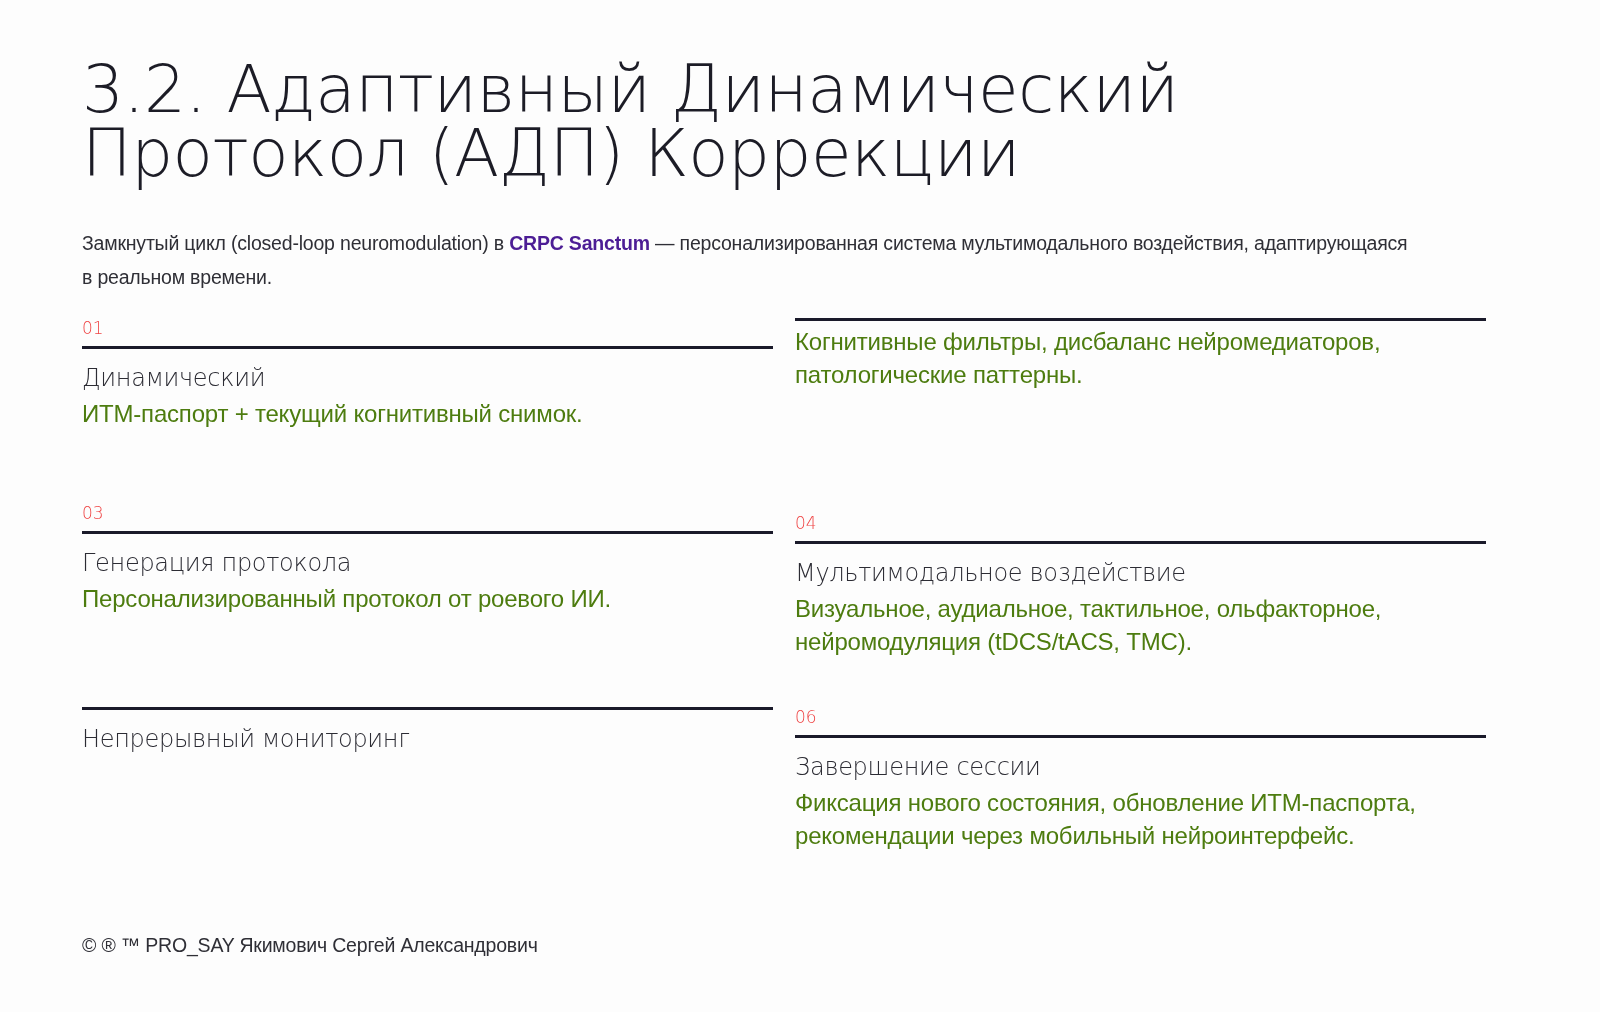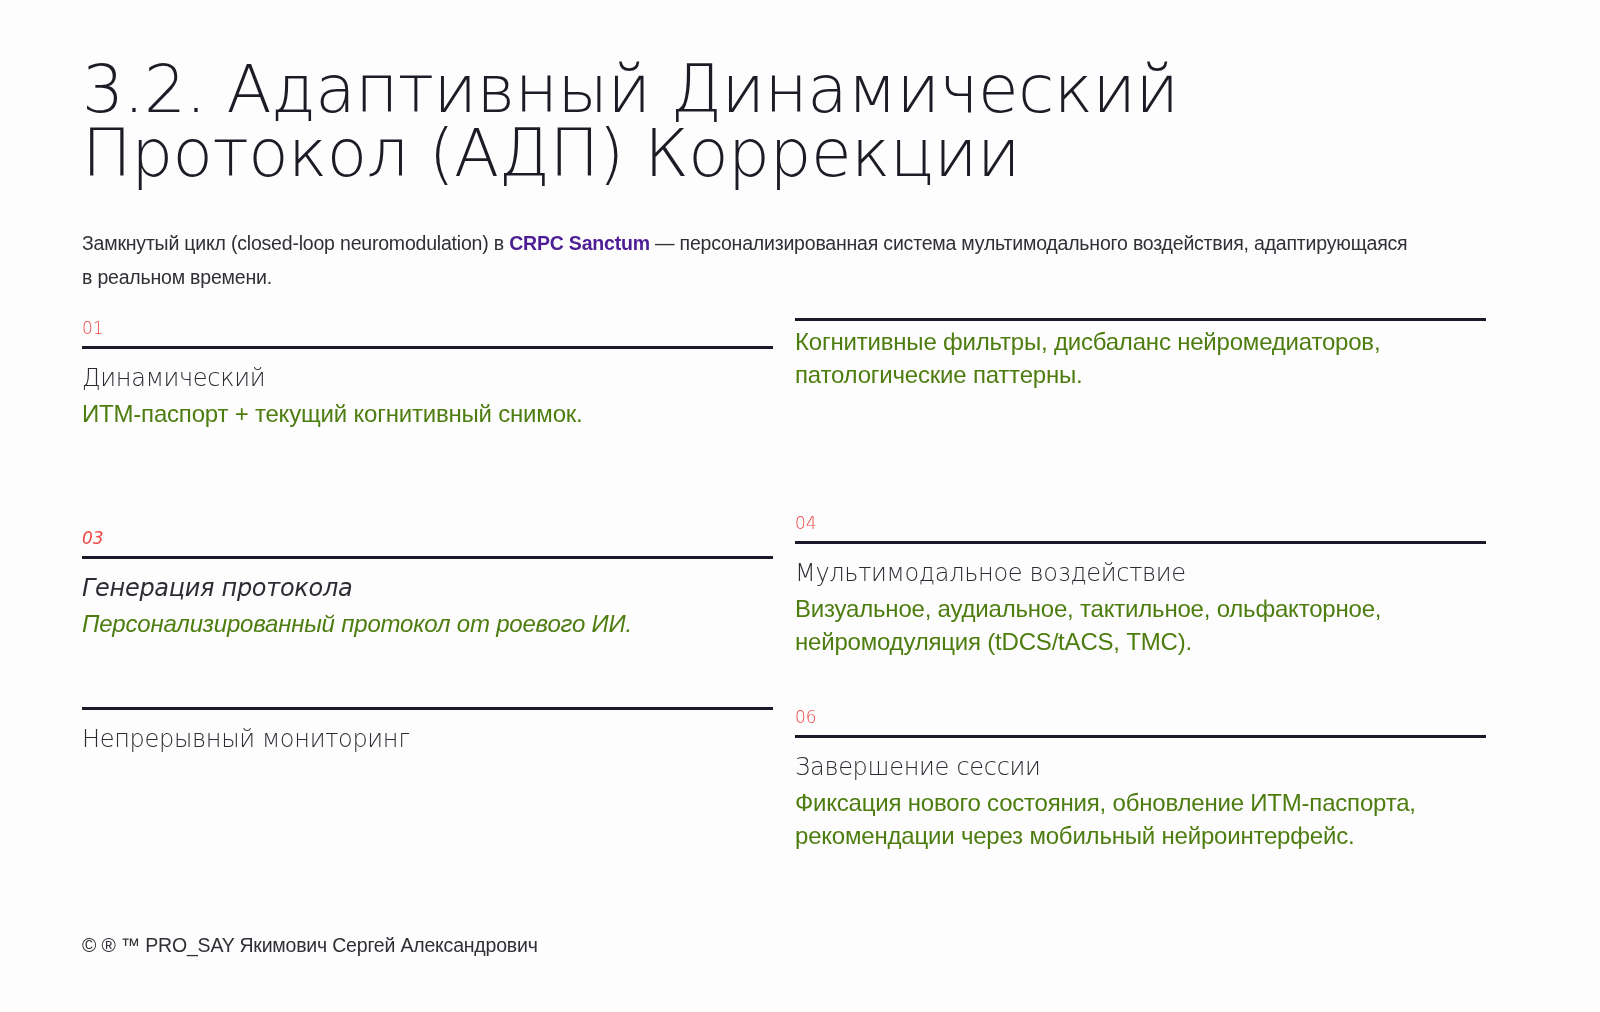--- a/index.html
+++ b/index.html
@@ -114,21 +114,21 @@
       <div class="rule"></div>
       <div class="name">Динамический</div>
       <div class="desc">ИТМ-паспорт + текущий когнитивный снимок.</div>
     </div>
 
     <div class="step" style="left:713px; top:0;">
       <div class="rule"></div>
       <div class="desc">Когнитивные фильтры, дисбаланс нейромедиаторов, патологические паттерны.</div>
     </div>
 
-    <div class="step" style="left:0; top:210px;font-style:italic;">
+    <div class="step" style="left:0; top:185px;">
       <div class="num">03</div>
       <div class="rule"></div>
       <div class="name">Генерация протокола</div>
       <div class="desc">Персонализированный протокол от роевого ИИ.</div>
     </div>
 
     <div class="step" style="left:713px; top:195px;">
       <div class="num">04</div>
       <div class="rule"></div>
       <div class="name">Мультимодальное воздействие</div>

